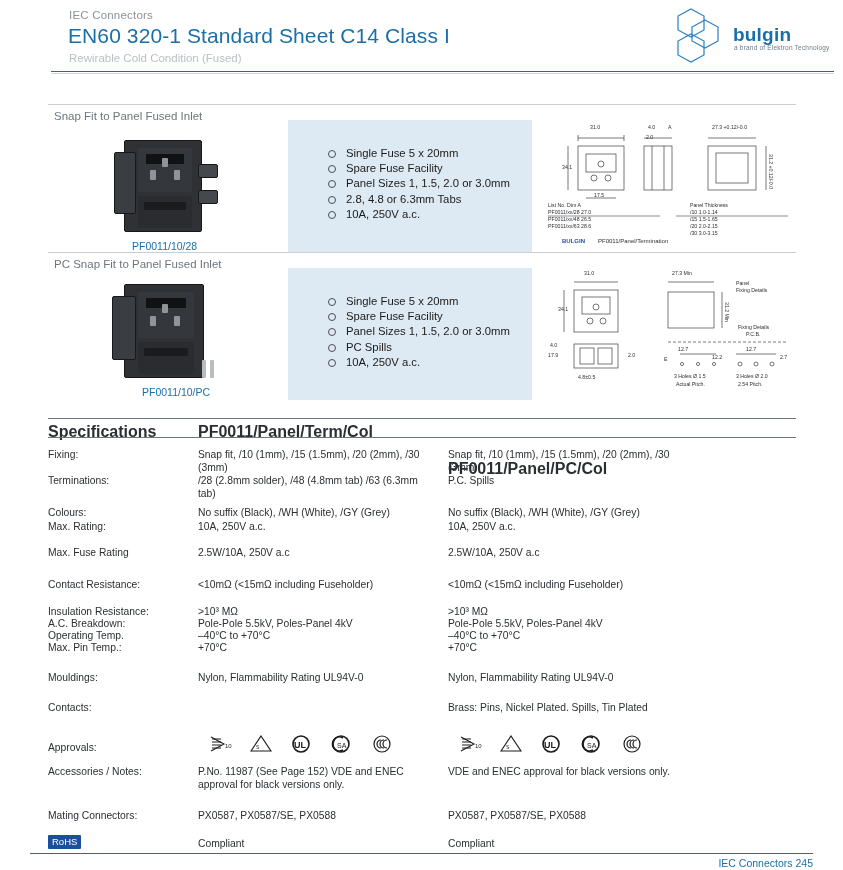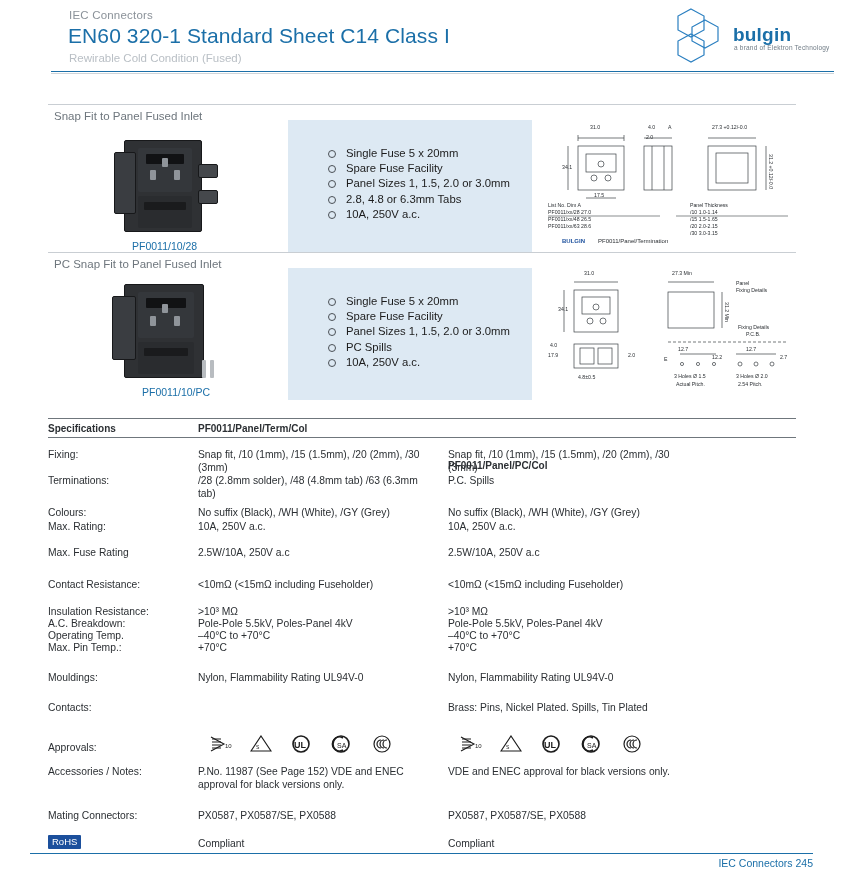--- a/index.html
+++ b/index.html
@@ -160,21 +160,21 @@
   }
   .spec-head {
     position: relative;
     height: 20px;
   }
   .spec-rule-top { position: absolute; left: 0; top: 0; width: 748px; height: 1px; background: #6f767c; }
   .spec-rule-bot { position: absolute; left: 0; top: 19px; width: 748px; height: 1px; background: #6f767c; }
   .col-label { position: absolute; left: 0; width: 148px; font-size: 10.6px; color: #2b2f33; }
   .col-a { position: absolute; left: 150px; width: 200px; font-size: 10.6px; color: #2b2f33; }
   .col-b { position: absolute; left: 400px; width: 220px; font-size: 10.6px; color: #2b2f33; margin-top: 37px; }
-  .spec-title { font-weight: bold; font-size: 10px; }
+  .spec-title { font-weight: bold; font-size: 16px; }
   .row { position: relative; }
   .row .lbl {
     position: absolute; left: 0; width: 150px;
     font-size: 10.3px; color: #2b2f33; line-height: 13px;
   }
   .row .c1 {
     position: absolute; left: 150px; width: 240px;
     font-size: 10.3px; color: #2b2f33; line-height: 13px;
   }
   .row .c2 {

